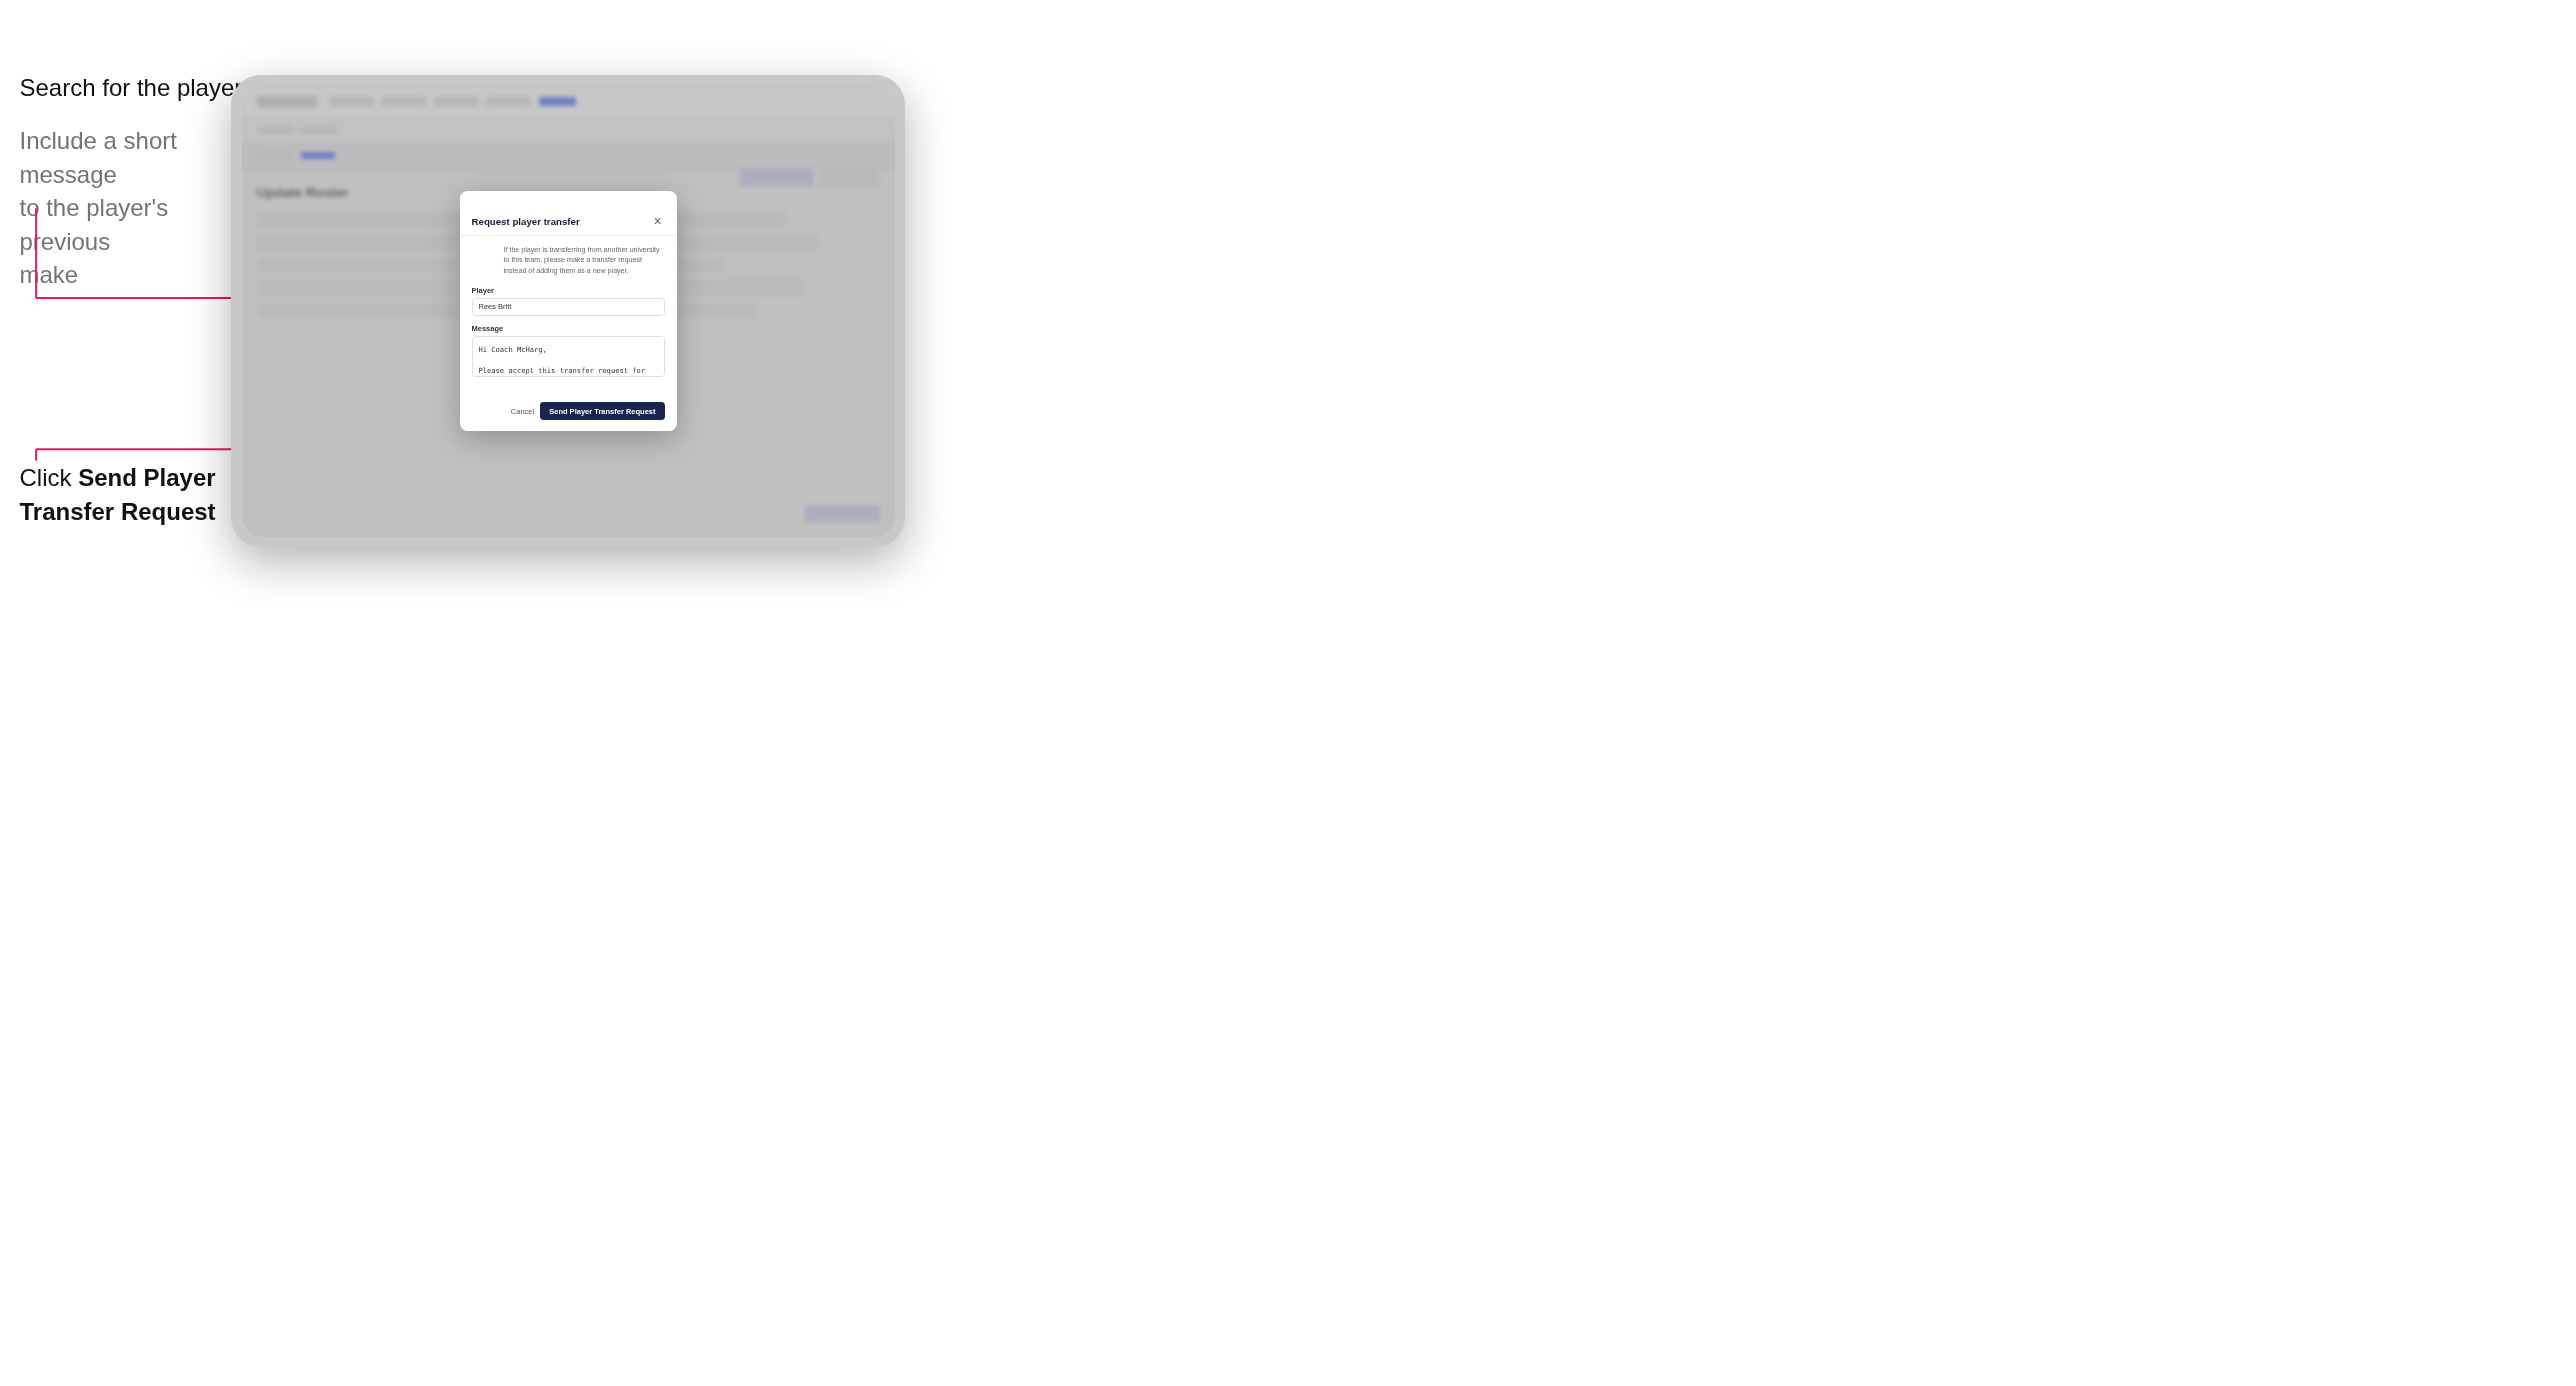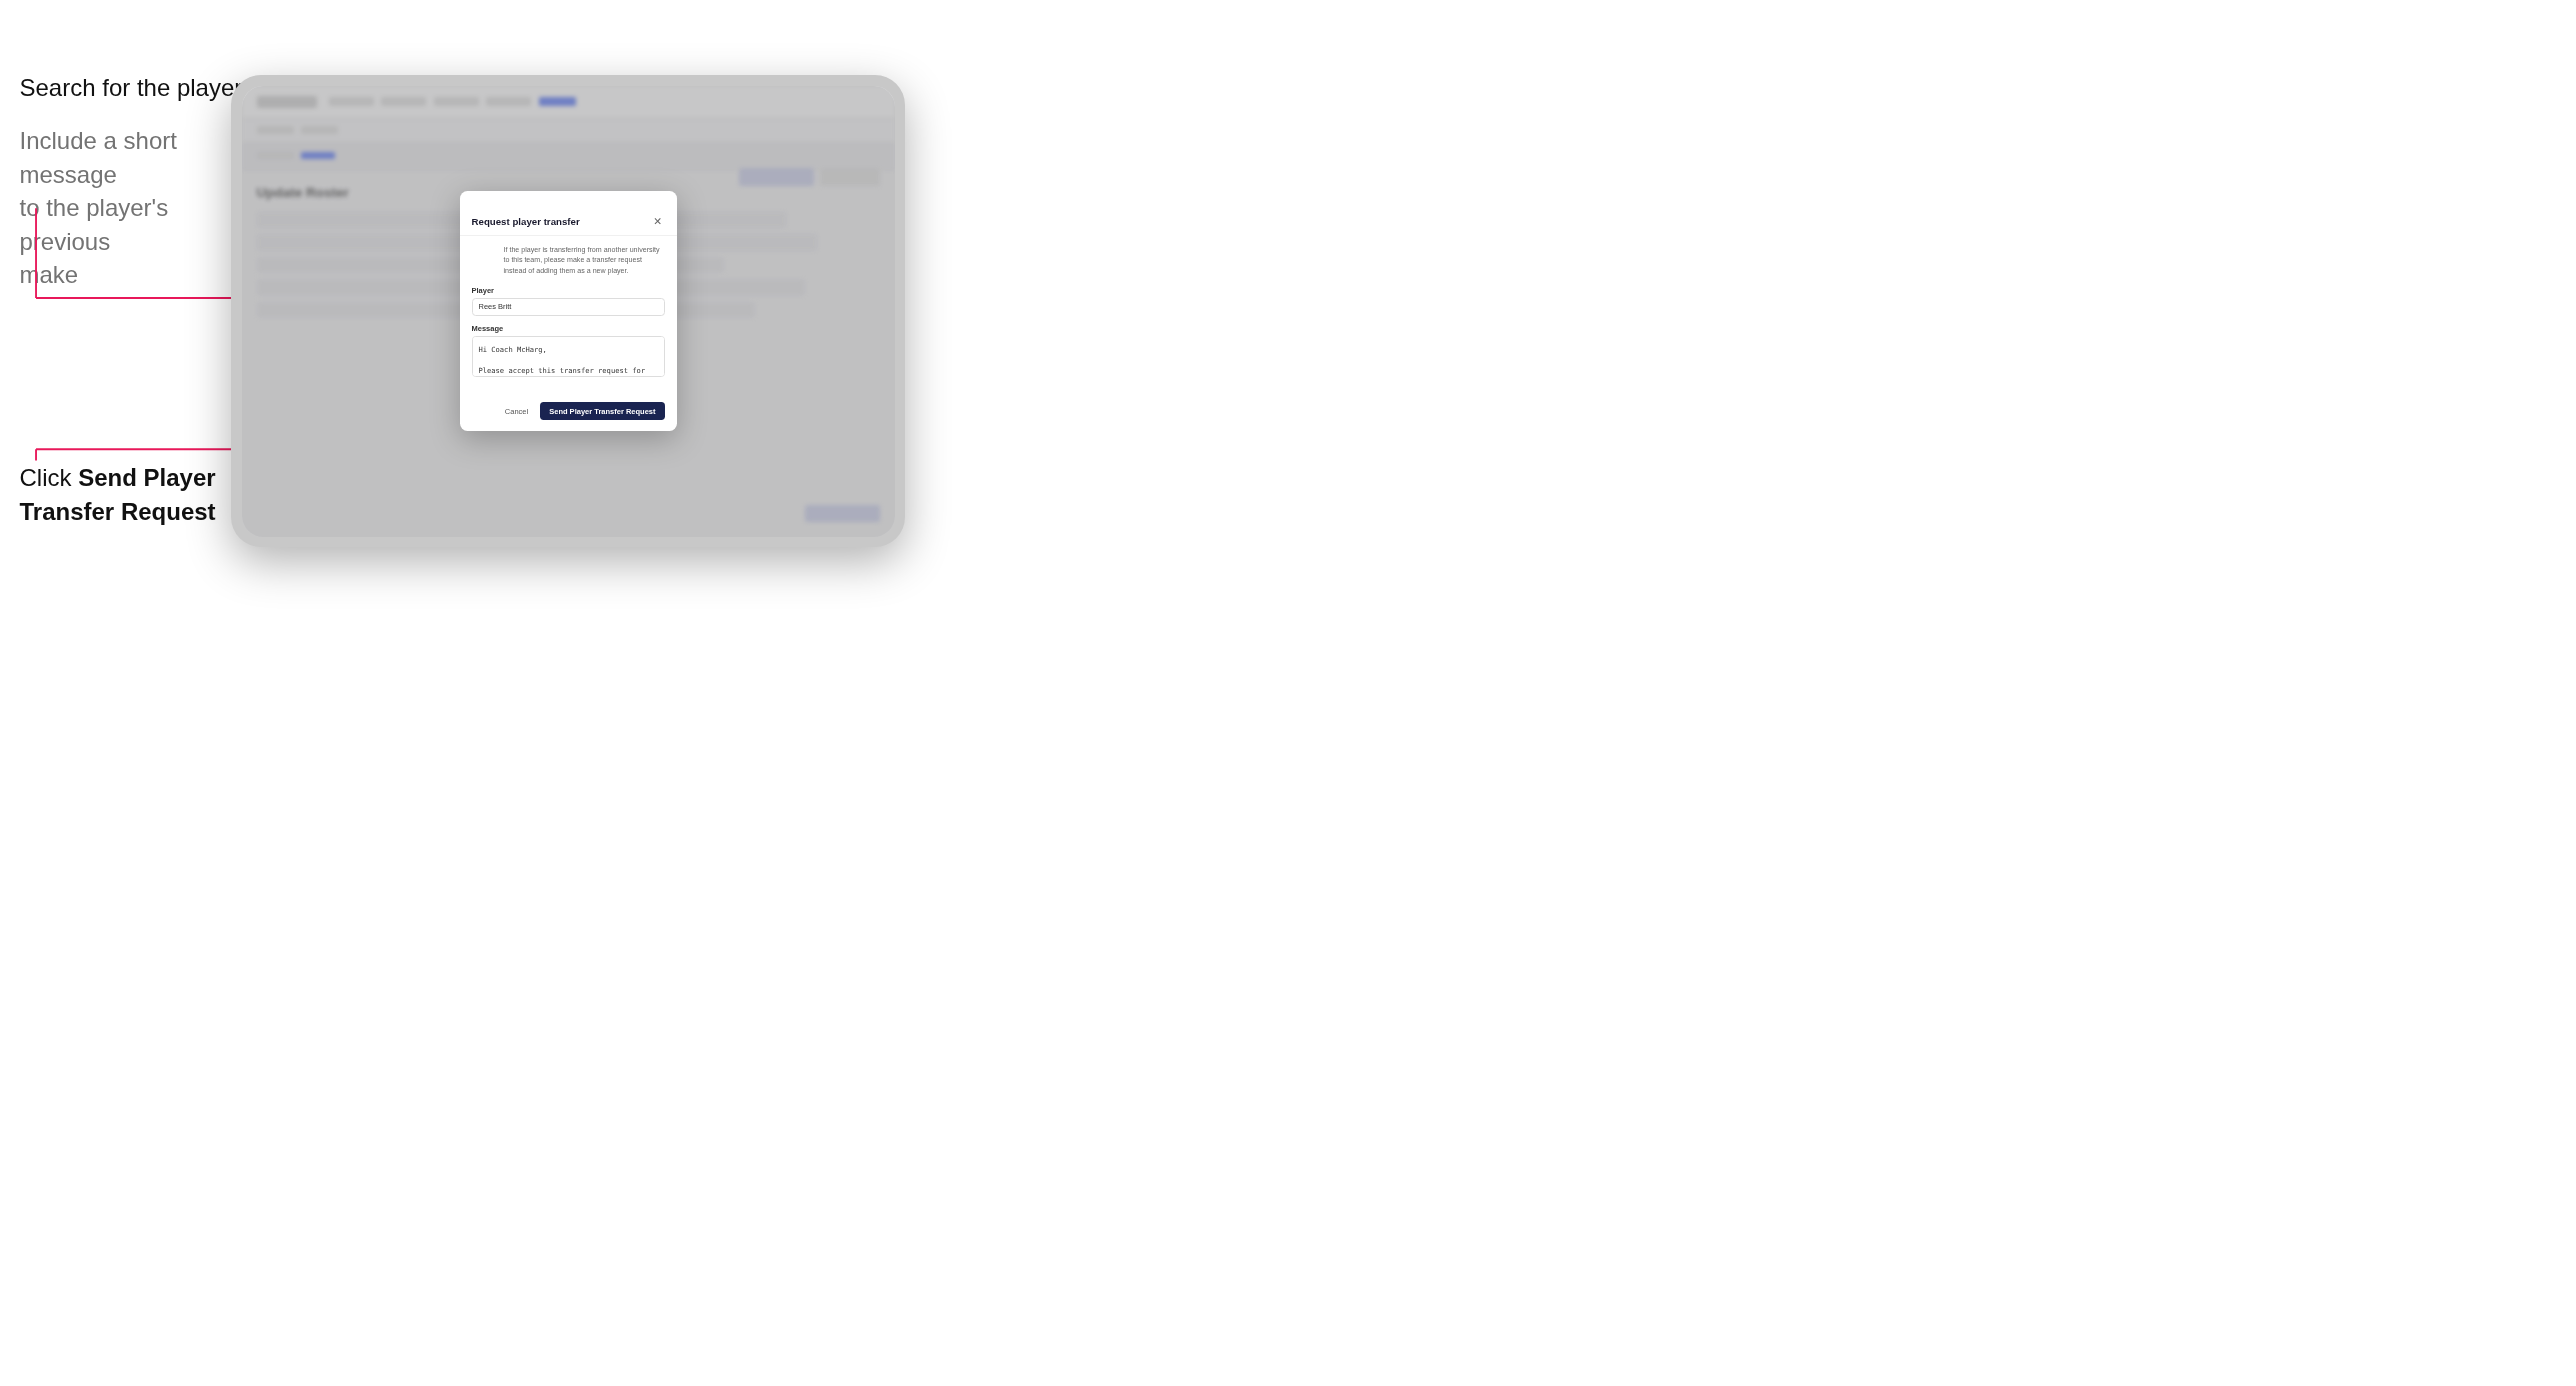--- a/index.html
+++ b/index.html
@@ -283,21 +283,20 @@
       height: 41px;
       resize: none;
       line-height: 1.5;
     }
 
     .modal-footer {
       padding: 6px 12px 10.5px;
       display: flex;
       align-items: center;
       justify-content: flex-end;
-      gap: 6px;
     }
 
     .btn-cancel {
       font-size: 7.5px;
       color: #555;
       background: transparent;
       border: none;
       cursor: pointer;
       padding: 3.7px 6px;
     }

